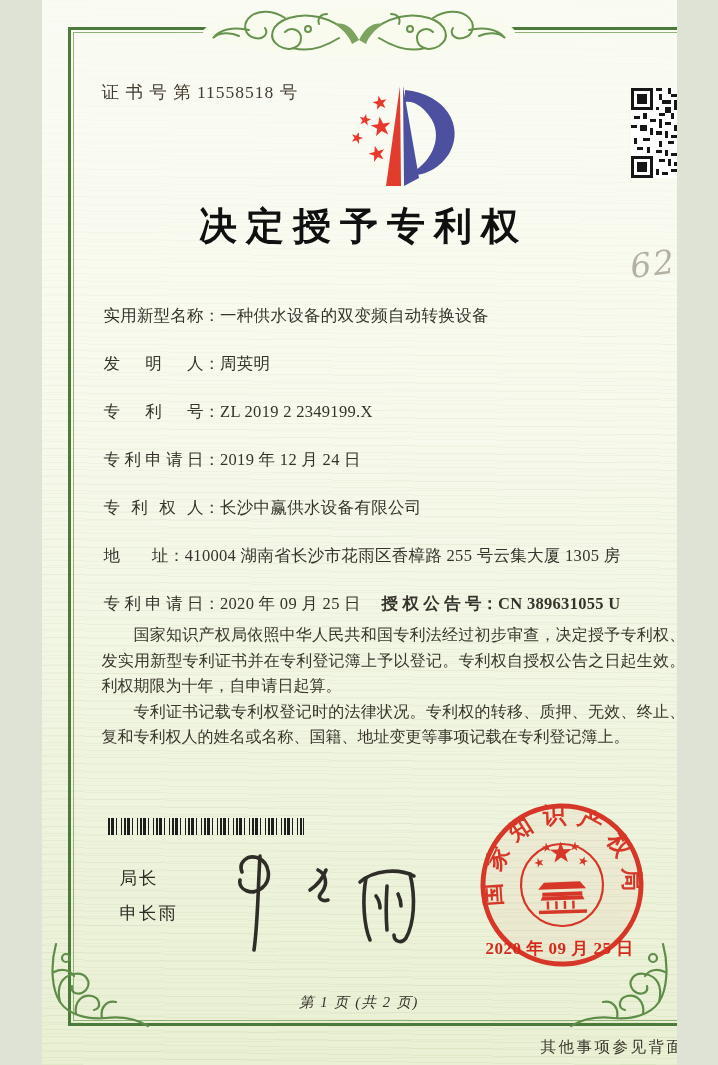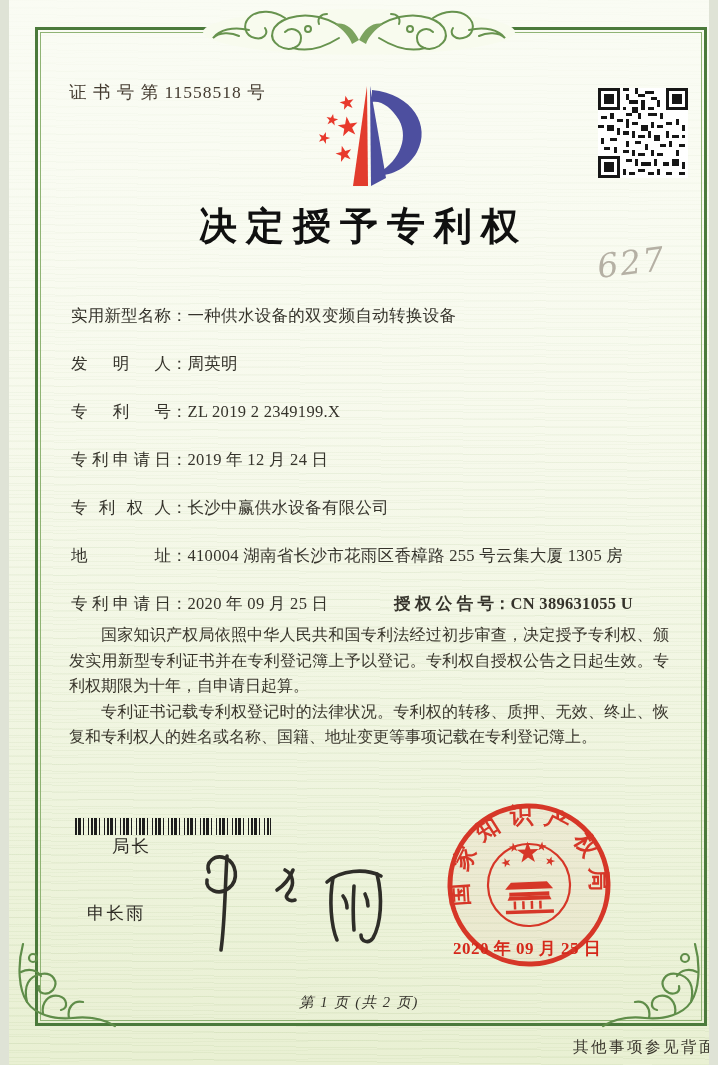--- a/index.html
+++ b/index.html
@@ -1,17 +1,17 @@
 <!DOCTYPE html>
 <html><head>
 <meta charset="utf-8">
 <style>
   html,body{margin:0;padding:0;background:#dfe3d6;}
   .page{
-    position:relative;width:700px;height:1065px;margin:0 auto;overflow:hidden;
+    position:relative;width:635px;height:1065px;margin:0 auto;overflow:hidden;
     background:linear-gradient(180deg,#f9fbf1 0%,#f5f8e8 40%,#edf3db 75%,#e9f0d3 100%);
     font-family:"Liberation Serif","DejaVu Serif",serif;color:#35332b;
   }
   .guilloche{position:absolute;inset:0;pointer-events:none;
     background:
       repeating-linear-gradient(0.7deg, rgba(128,162,92,0.09) 0 1px, rgba(255,255,255,0) 1px 7px),
       repeating-linear-gradient(-0.5deg, rgba(128,162,92,0.06) 0 1px, rgba(255,255,255,0) 1px 9px);
   }
   .guilloche-fade{position:absolute;inset:0;pointer-events:none;
     background:linear-gradient(180deg, rgba(250,252,244,0.85) 0%, rgba(250,252,244,0.25) 45%, rgba(233,240,208,0) 100%);}
@@ -33,21 +33,21 @@
   .f-label{display:inline-block;width:100px;text-align:justify;text-align-last:justify;white-space:nowrap;letter-spacing:0;}
   .f-colon{display:inline-block;}
   .f-value{display:inline-block;white-space:nowrap;letter-spacing:0.3px;}
   .grant-left{display:flex;width:323px;}
   .grant-right{display:flex;font-weight:bold;}
   .body-text{position:absolute;left:60px;top:622px;width:600px;font-size:16px;line-height:25.5px;
     text-align:justify;color:#39362c;}
   .body-text p{margin:0;text-indent:2em;}
   .barcode{position:absolute;left:66px;top:818px;width:196px;height:17px;
     background:repeating-linear-gradient(90deg,#1d1d1d 0,#1d1d1d 2px,transparent 2px,transparent 3px,#1d1d1d 3px,#1d1d1d 6px,transparent 6px,transparent 8px,#1d1d1d 8px,#1d1d1d 9px,transparent 9px,transparent 13px,#1d1d1d 13px,#1d1d1d 14px,transparent 14px,transparent 16px);}
-  .sign-title{position:absolute;left:78px;top:834px;font-size:17.5px;letter-spacing:2px;color:#2f2d26;margin-left:25px;}
+  .sign-title{position:absolute;left:78px;top:866px;font-size:17.5px;letter-spacing:2px;color:#2f2d26;}
   .sign-name{position:absolute;left:78px;top:901px;font-size:17.5px;letter-spacing:2px;color:#2f2d26;}
   .signature{position:absolute;left:180px;top:836px;}
   .seal{position:absolute;left:436px;top:801px;opacity:0.93;transform:rotate(-2deg);}
   .seal-date{position:absolute;left:432px;top:937px;width:172px;text-align:center;
     font-size:17px;font-weight:700;color:#d5291b;letter-spacing:0.5px;z-index:5;}
   .page-indicator{position:absolute;left:0;top:993px;width:100%;text-align:center;
     font-size:14.5px;letter-spacing:1.5px;color:#33312a;font-style:italic;}
   .back-note{position:absolute;left:8px;top:1037px;width:100%;text-align:right;
     font-size:15.5px;letter-spacing:2.5px;color:#3b382e;}
 </style>

